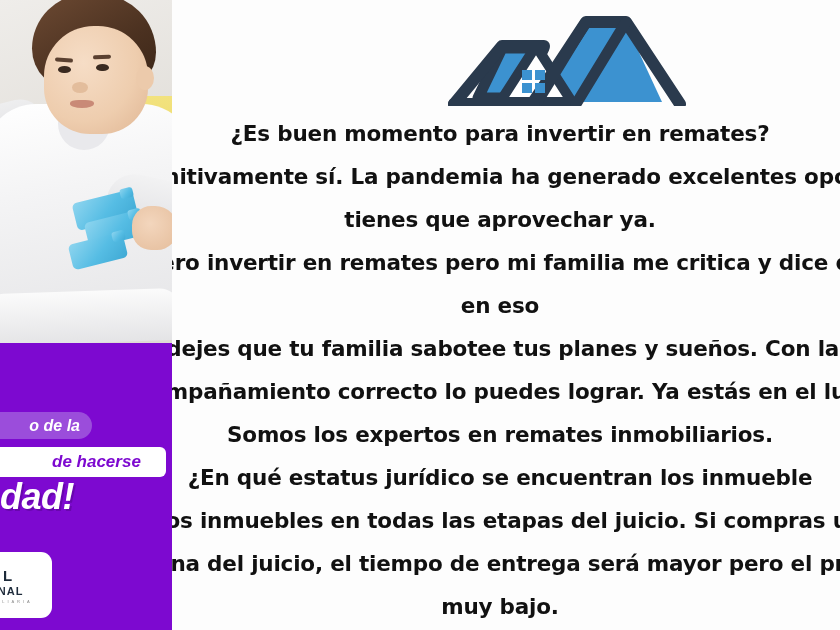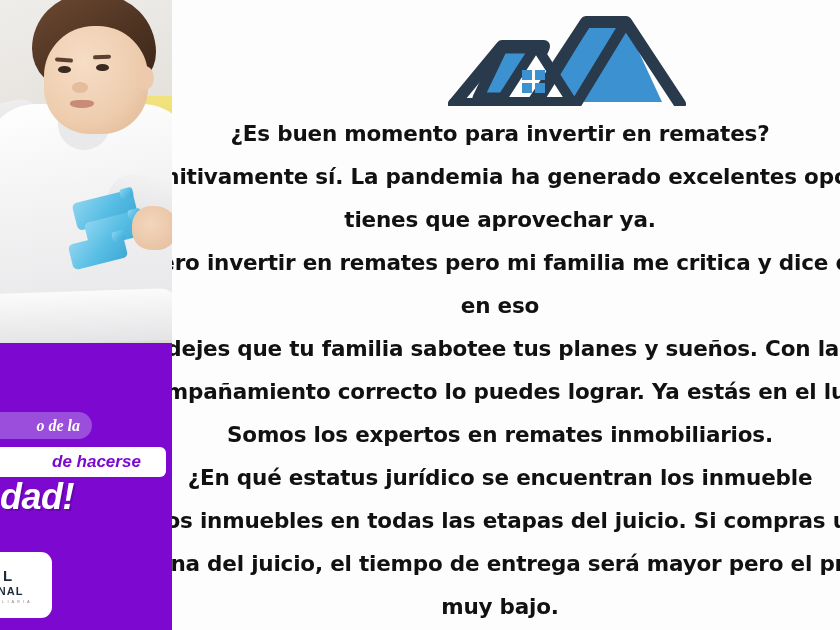--- a/index.html
+++ b/index.html
@@ -149,21 +149,21 @@
     border-radius: 14px;
     display: flex; align-items: center; justify-content: flex-end;
     padding-right: 12px;
   }
   #promo-pill span {
     color: #ffffff;
     font-size: 16px;
     font-weight: bold;
     font-style: italic;
     white-space: nowrap;
-    font-family: Liberation Serif, serif;
+    font-family: Liberation Sans, sans-serif;
     margin-left: 45px;
   }
   #promo-banner {
     position: absolute;
     left: -104px; top: 104px;
     width: 270px; height: 30px;
     background: #ffffff;
     border-radius: 6px;
     display: flex; align-items: center;
     padding-left: 108px;

